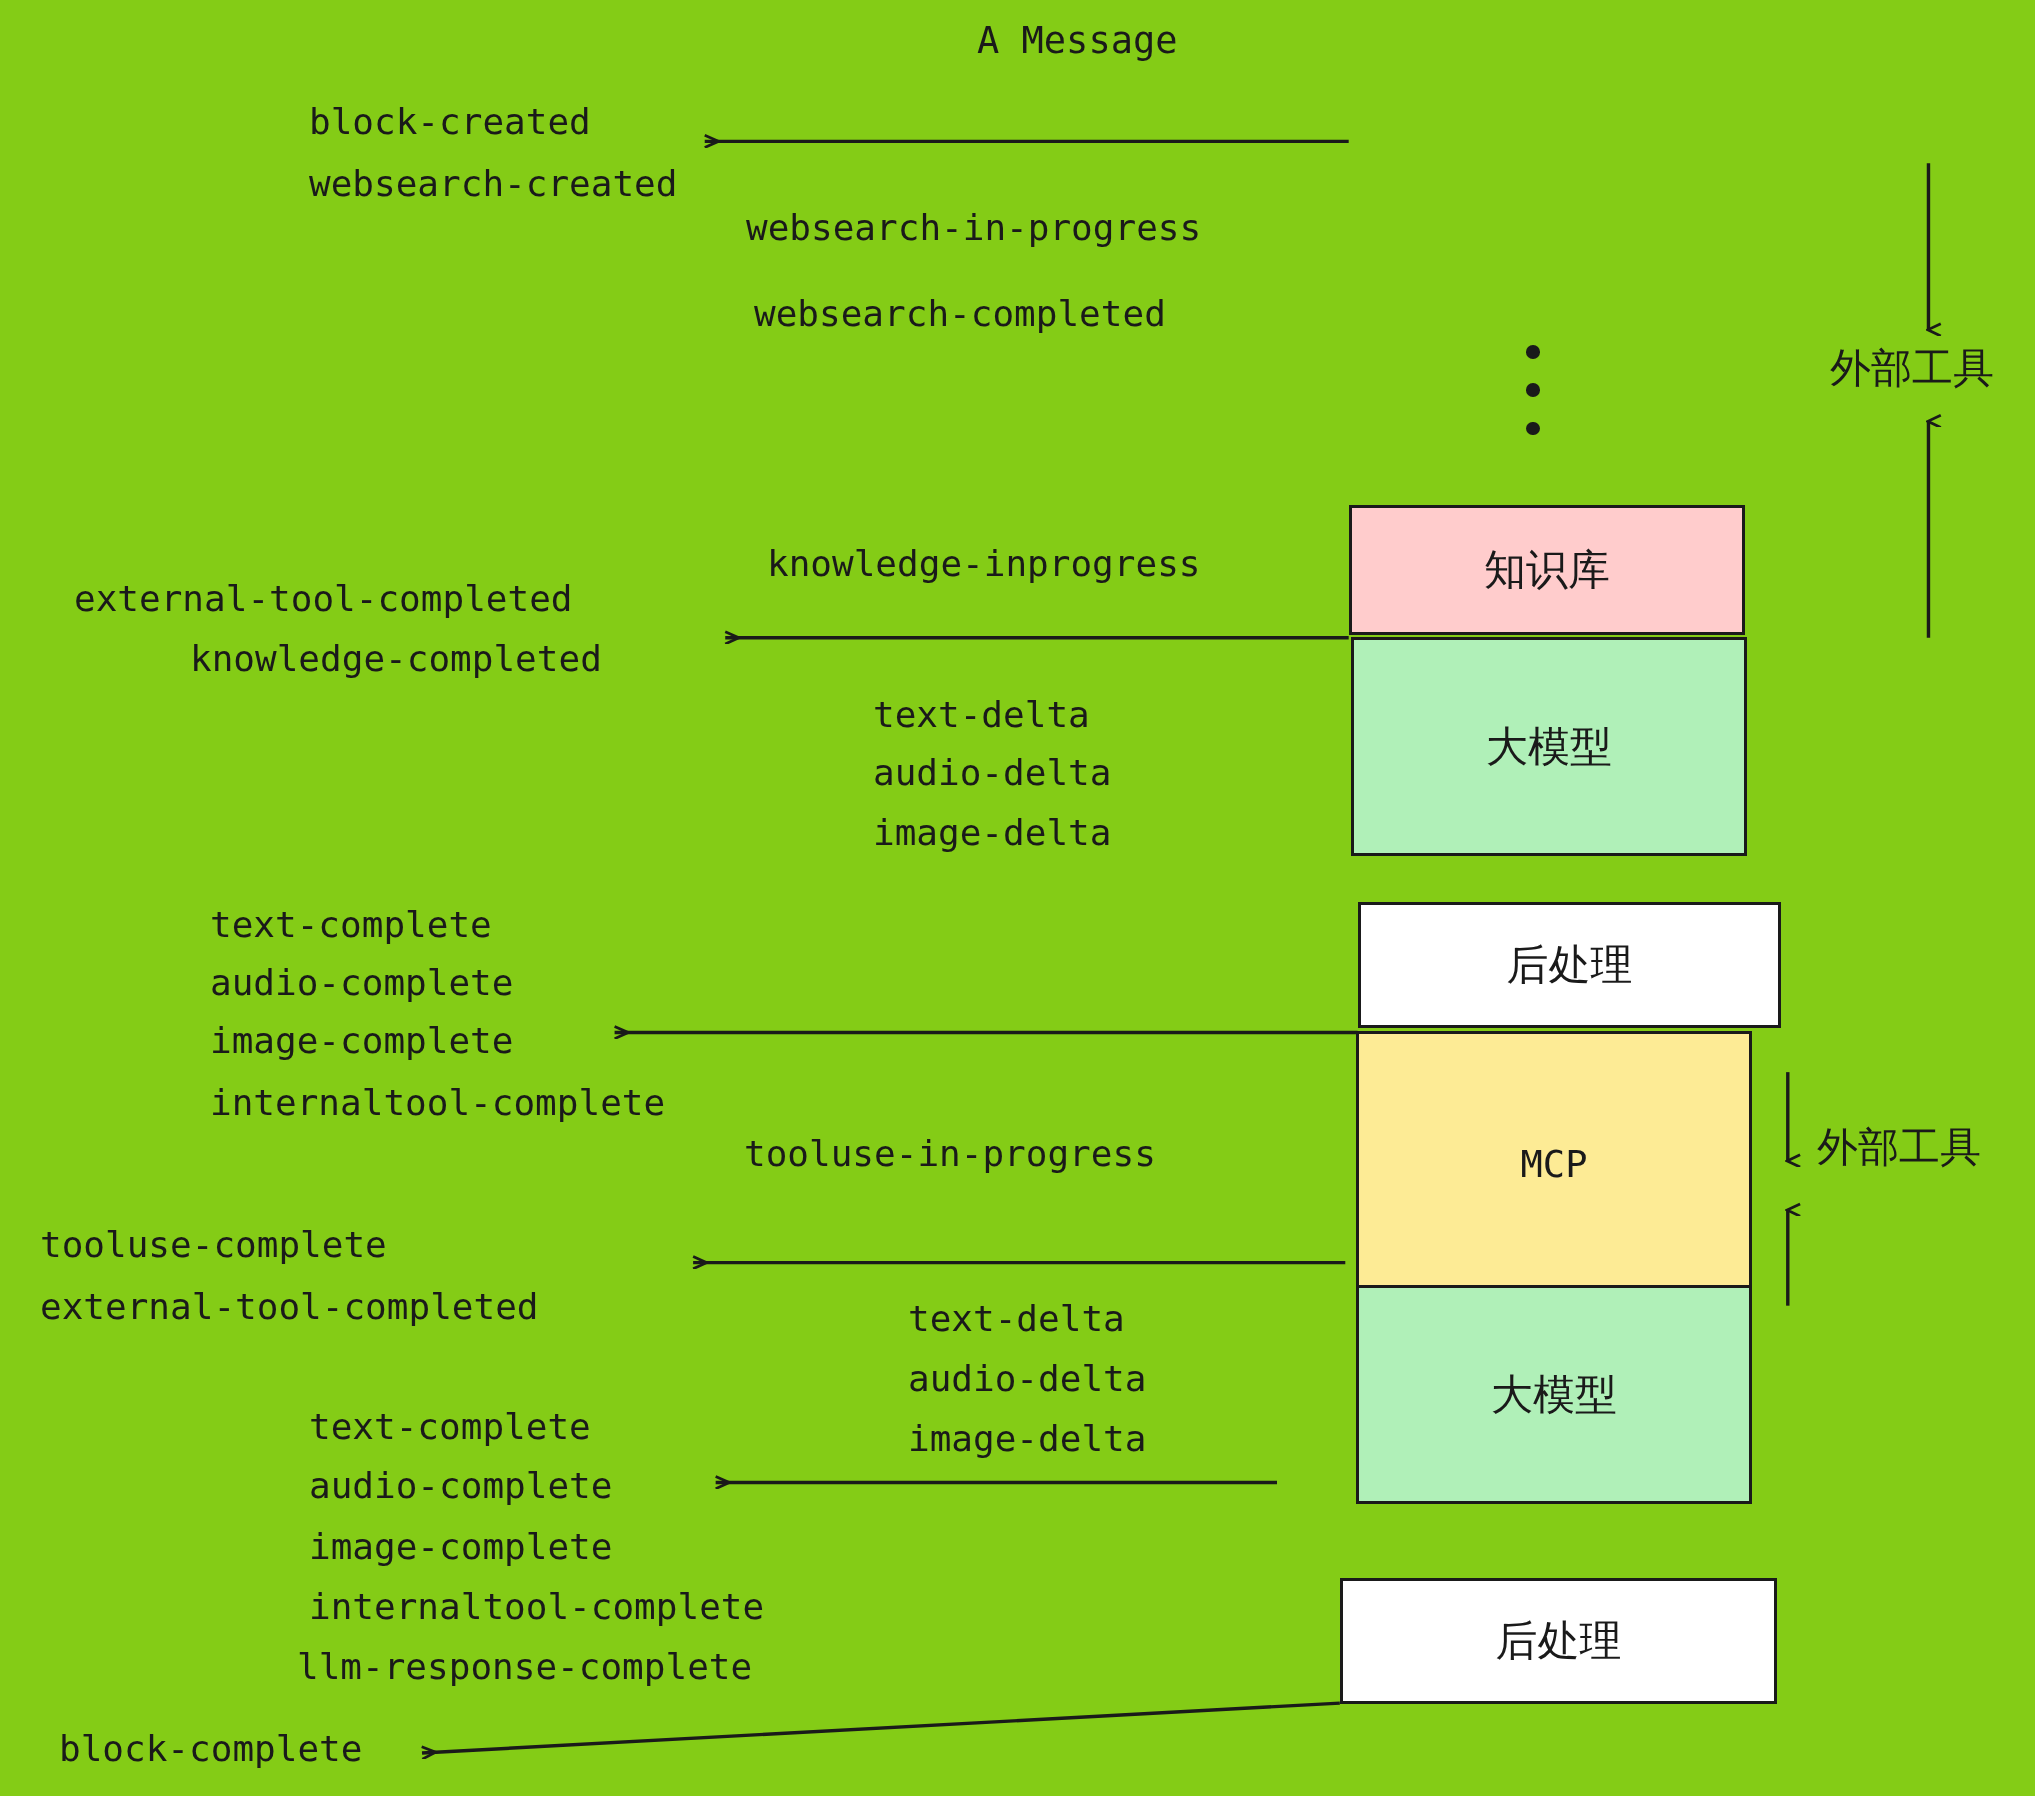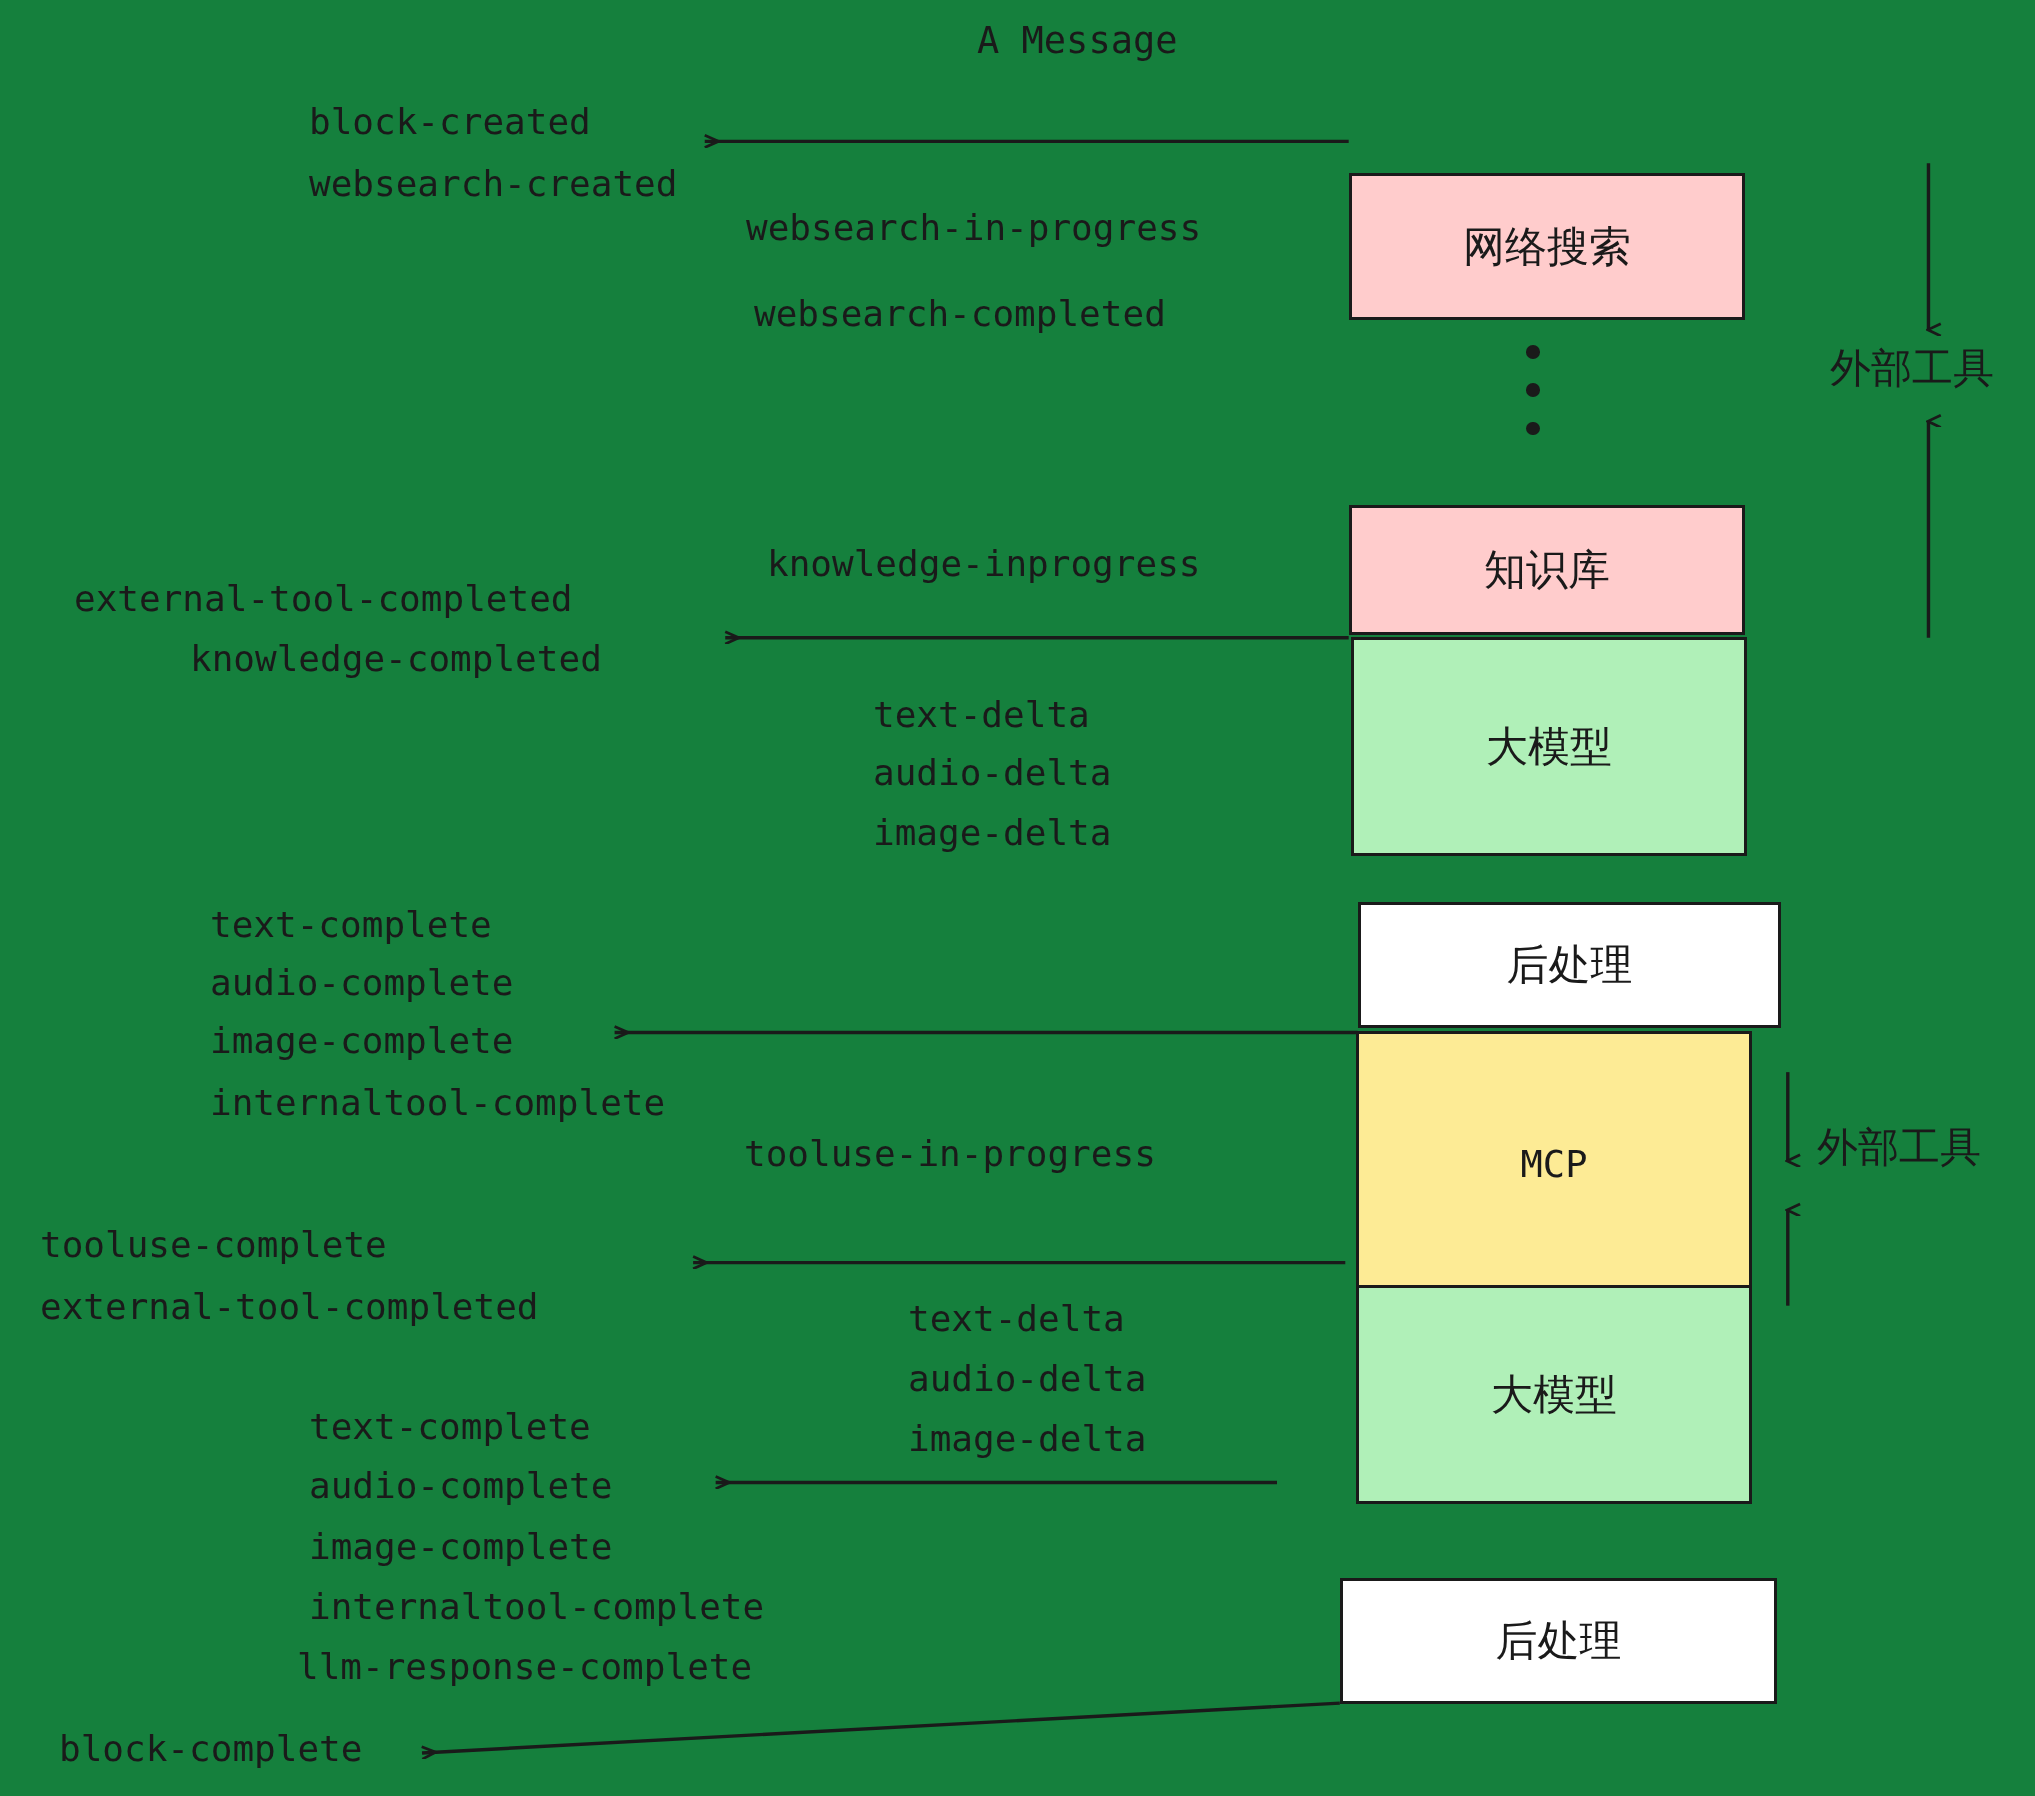--- a/index.html
+++ b/index.html
@@ -7,21 +7,21 @@
     padding: 0;
     background: #ffffff;
   }
   body {
     font-family: "DejaVu Sans Mono", monospace;
   }
   #canvas {
     position: relative;
     width: 2035px;
     height: 1796px;
-    background: #15803d;
+    background: #84cc16;
     overflow: hidden;
   }
   #svg-layer {
     position: absolute;
     left: 0;
     top: 0;
     width: 2035px;
     height: 1796px;
     pointer-events: none;
   }
@@ -107,23 +107,20 @@
 
     <line x1="2824" y1="483" x2="2824" y2="239" stroke="#1a1a1a" stroke-width="5" marker-start="url(#ah-up)"></line>
     <line x1="2824" y1="618" x2="2824" y2="935" stroke="#1a1a1a" stroke-width="5" marker-end="url(#ah-up)" transform="rotate(180 2824 776)"></line>
 
     <line x1="2618" y1="1700" x2="2618" y2="1570" stroke="#1a1a1a" stroke-width="5" marker-start="url(#ah-up)"></line>
     <line x1="2618" y1="1772" x2="2618" y2="1912" stroke="#1a1a1a" stroke-width="5" marker-end="url(#ah-up)" transform="rotate(180 2618 1842)"></line>
   </svg>
 
   <div class="title" style="left:977px; top:19px;">A Message</div>
 
-  <div class="node" style="left:1349px; top:173px; width:396px; height:147px; background:#FFCCCC;">
-    <span class="node-label">网络搜索</span>
-  </div>
 
   <div class="vdots" style="left:1526px; top:345px;">
     <i></i>
       <i></i>
       <i></i>
   </div>
 
   <div class="node" style="left:1349px; top:505px; width:396px; height:130px; background:#FFCCCC;">
     <span class="node-label">知识库</span>
   </div>

